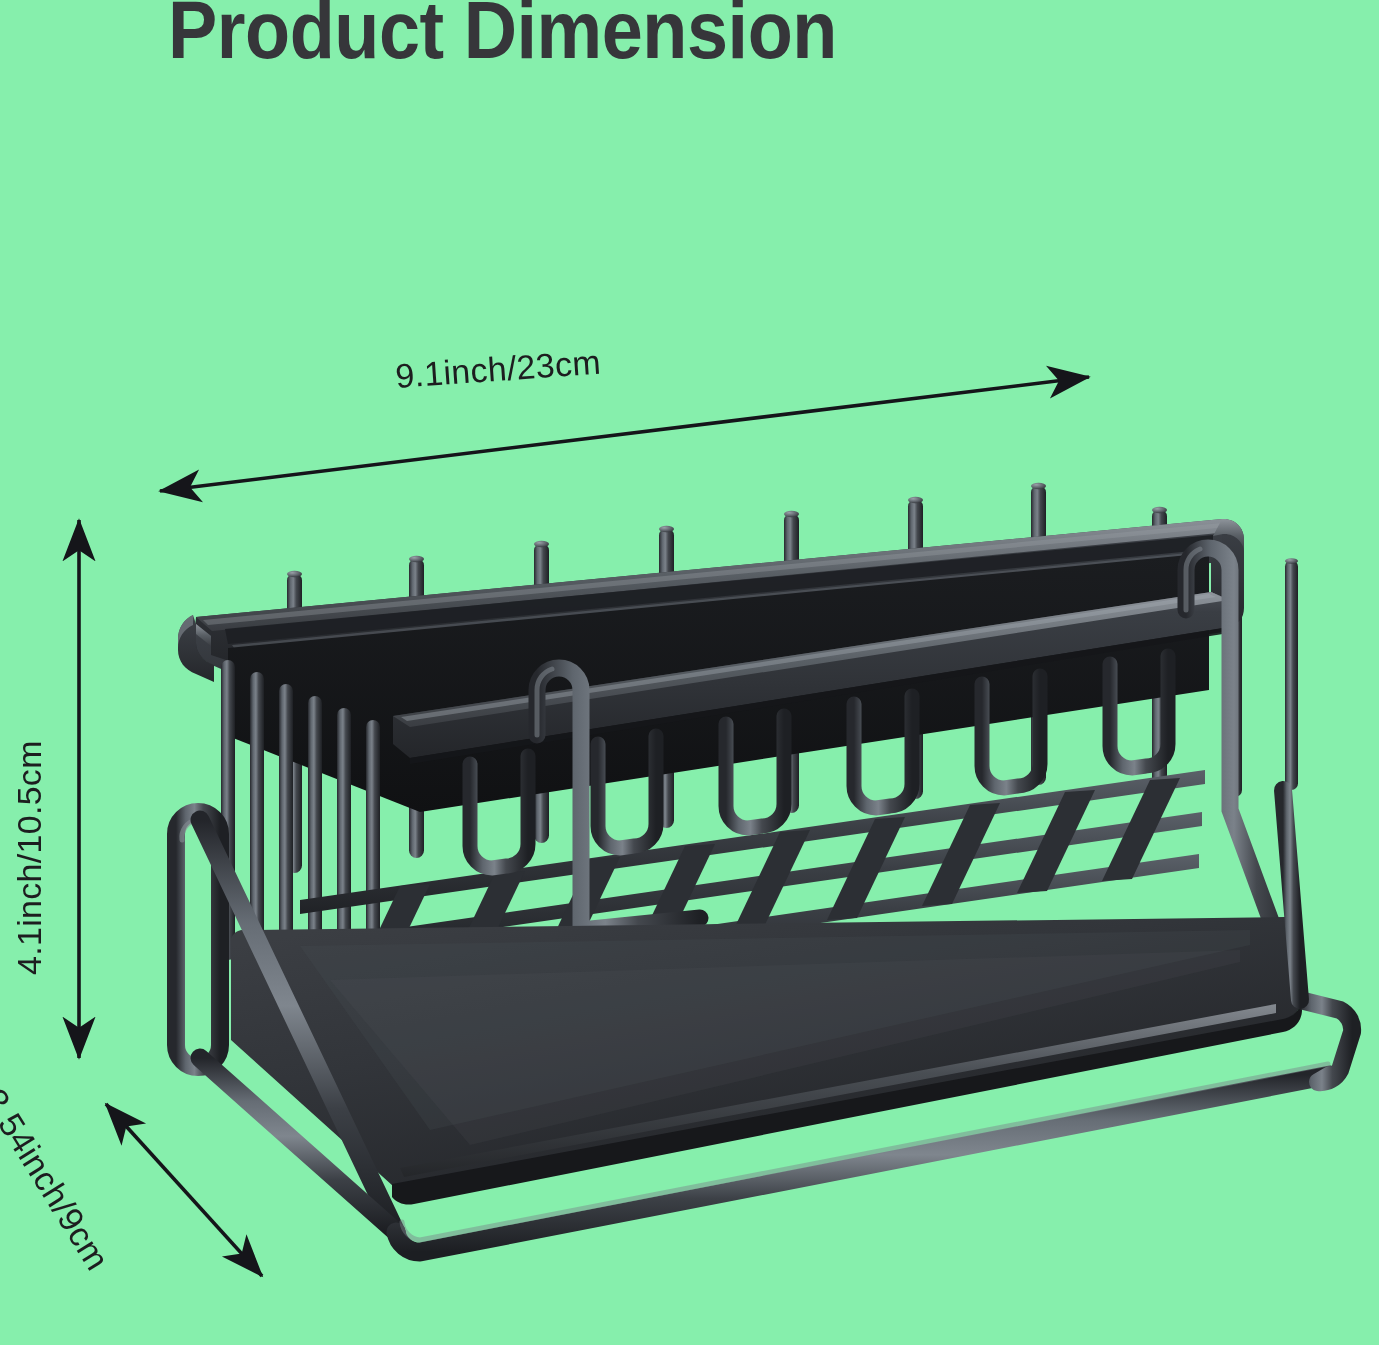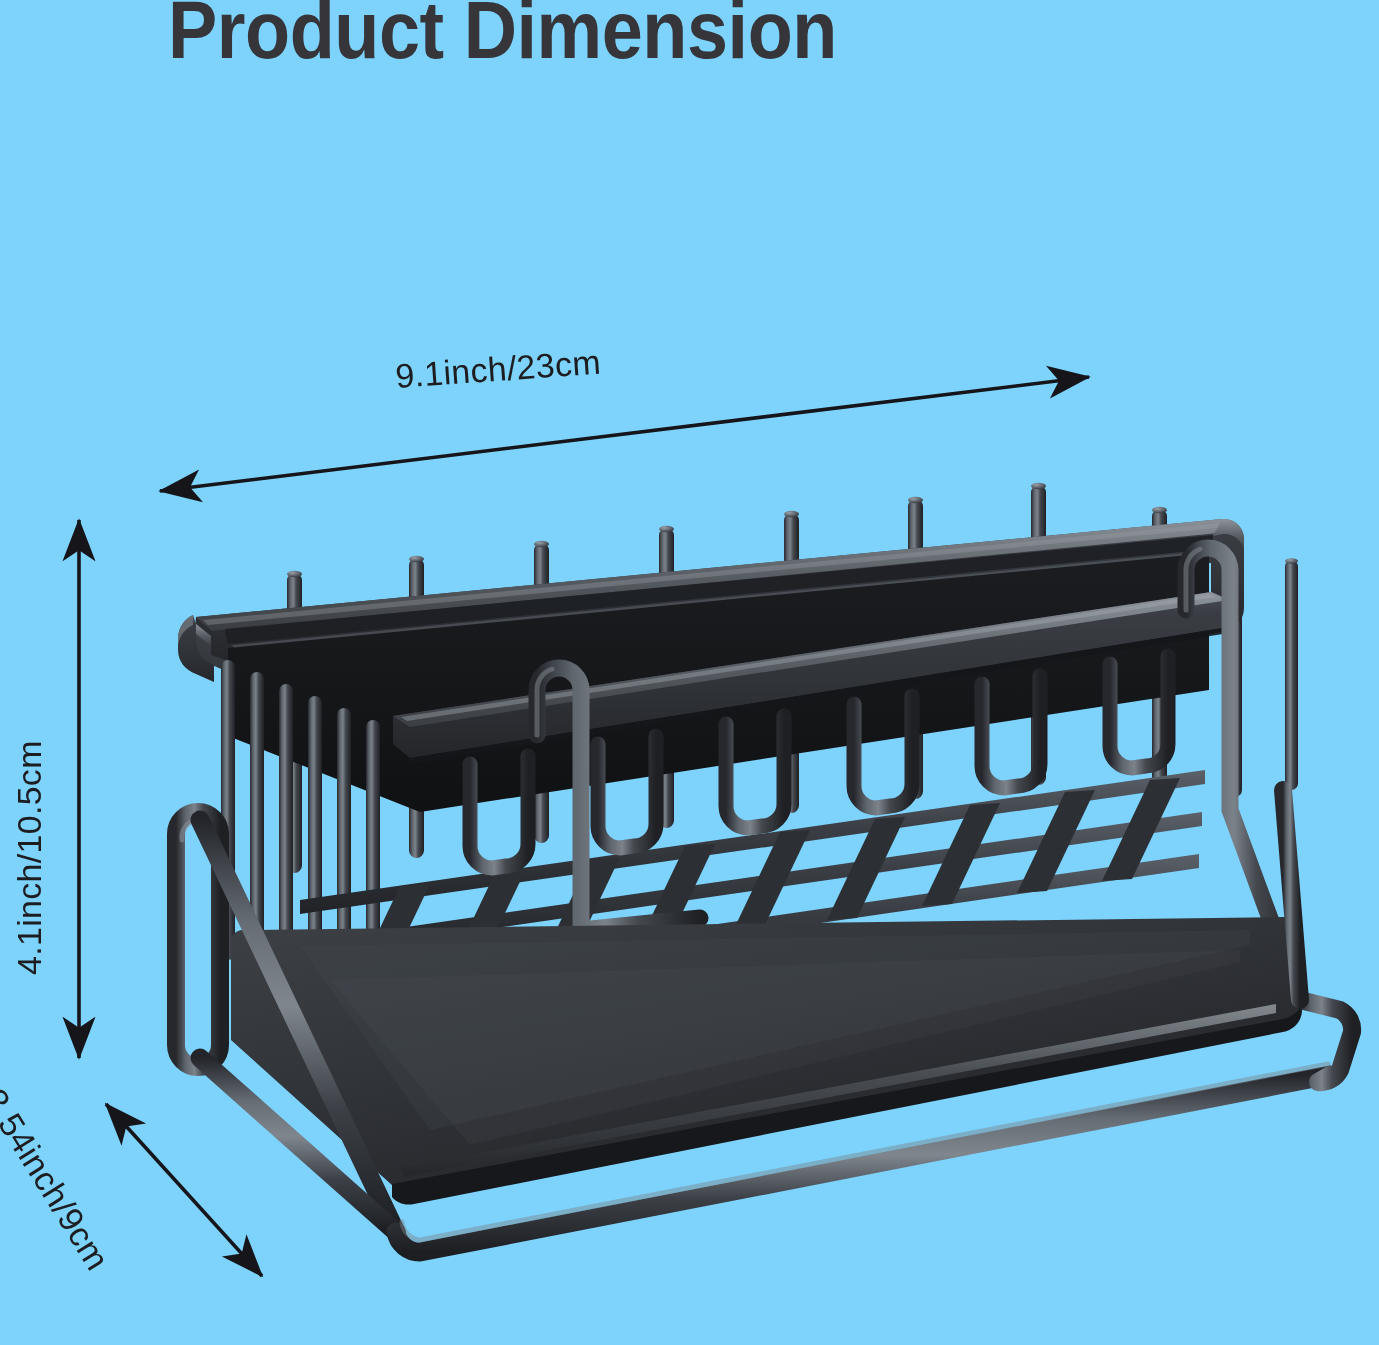--- a/index.html
+++ b/index.html
@@ -4,21 +4,21 @@
 <title>Product Dimension</title>
 <style>
   html,body{margin:0;padding:0;}
   body{
     width:1379px;height:1345px;
     background:#ffffff;
     font-family:"Liberation Sans","DejaVu Sans",sans-serif;
     overflow:hidden;
     position:relative;
   }
-  #stage{position:absolute;left:0;top:0;width:1379px;height:1345px;background:#7dd3fc;}
+  #stage{position:absolute;left:0;top:0;width:1379px;height:1345px;background:#86efac;}
 
   
   .title{
     position:absolute;
     left:168px; top:-11px;
     font-size:82px;
     font-weight:bold;
     color:#36363a;
     letter-spacing:-0.5px;
     transform:scaleX(0.90);

